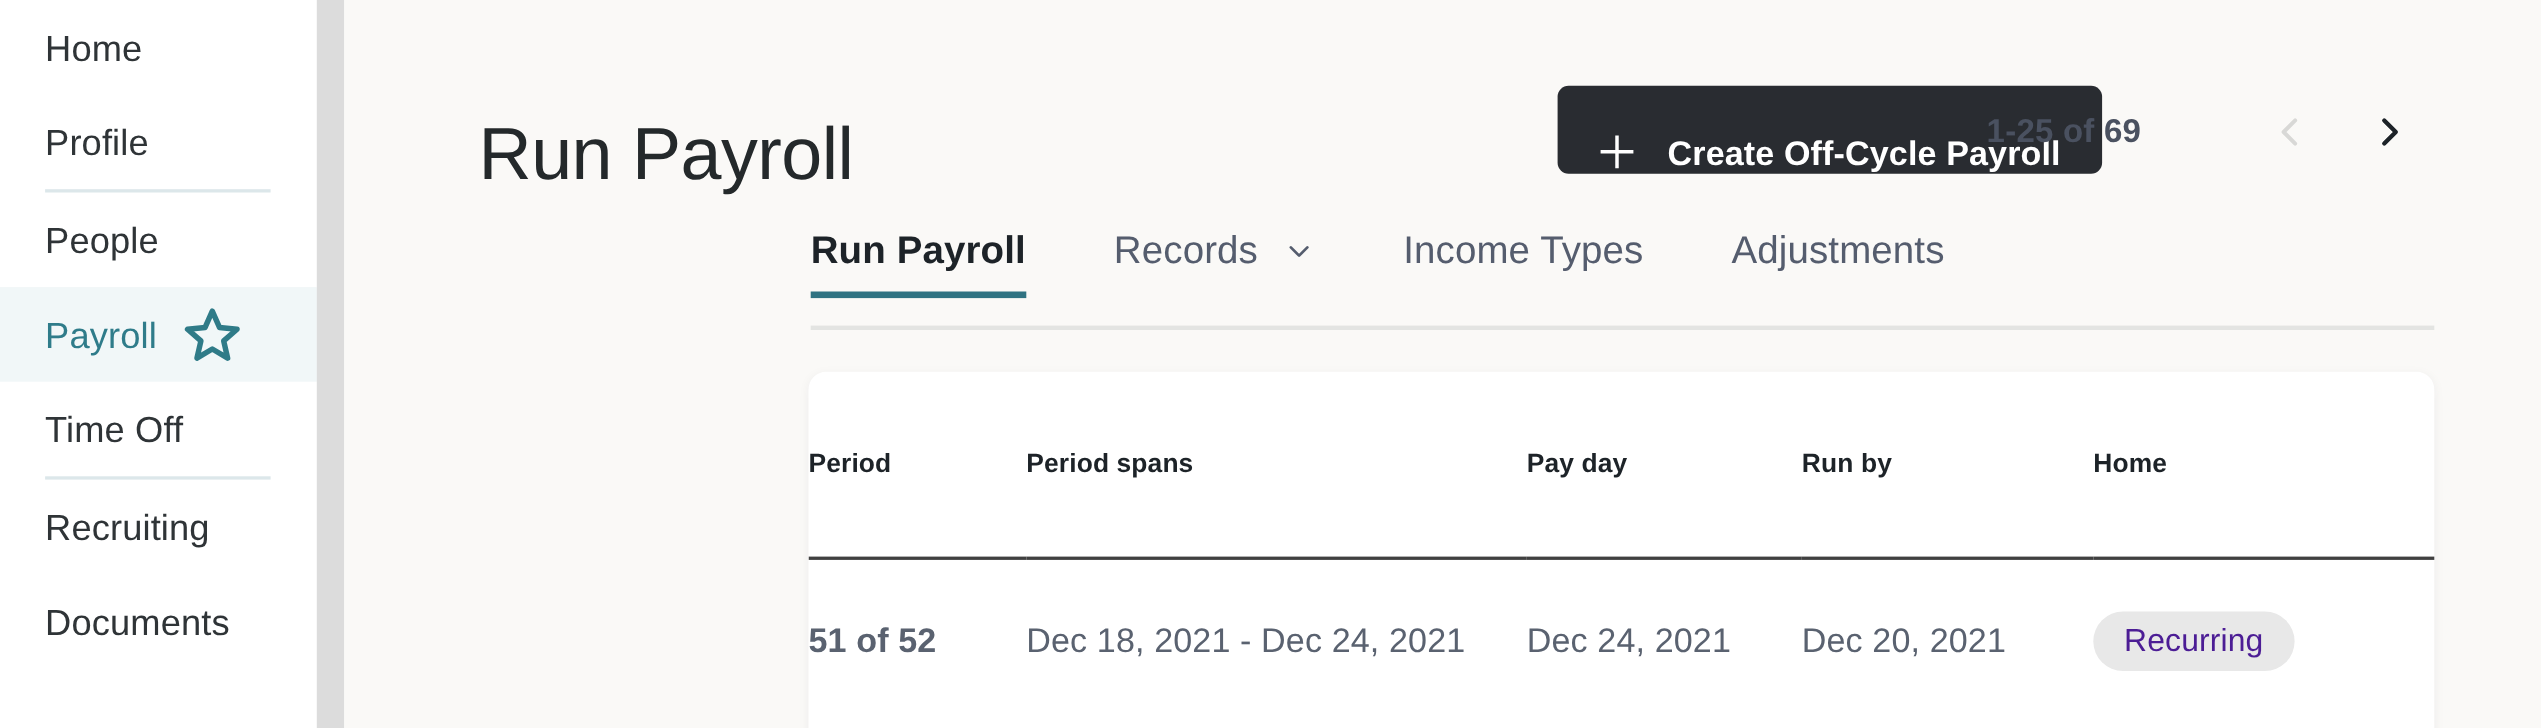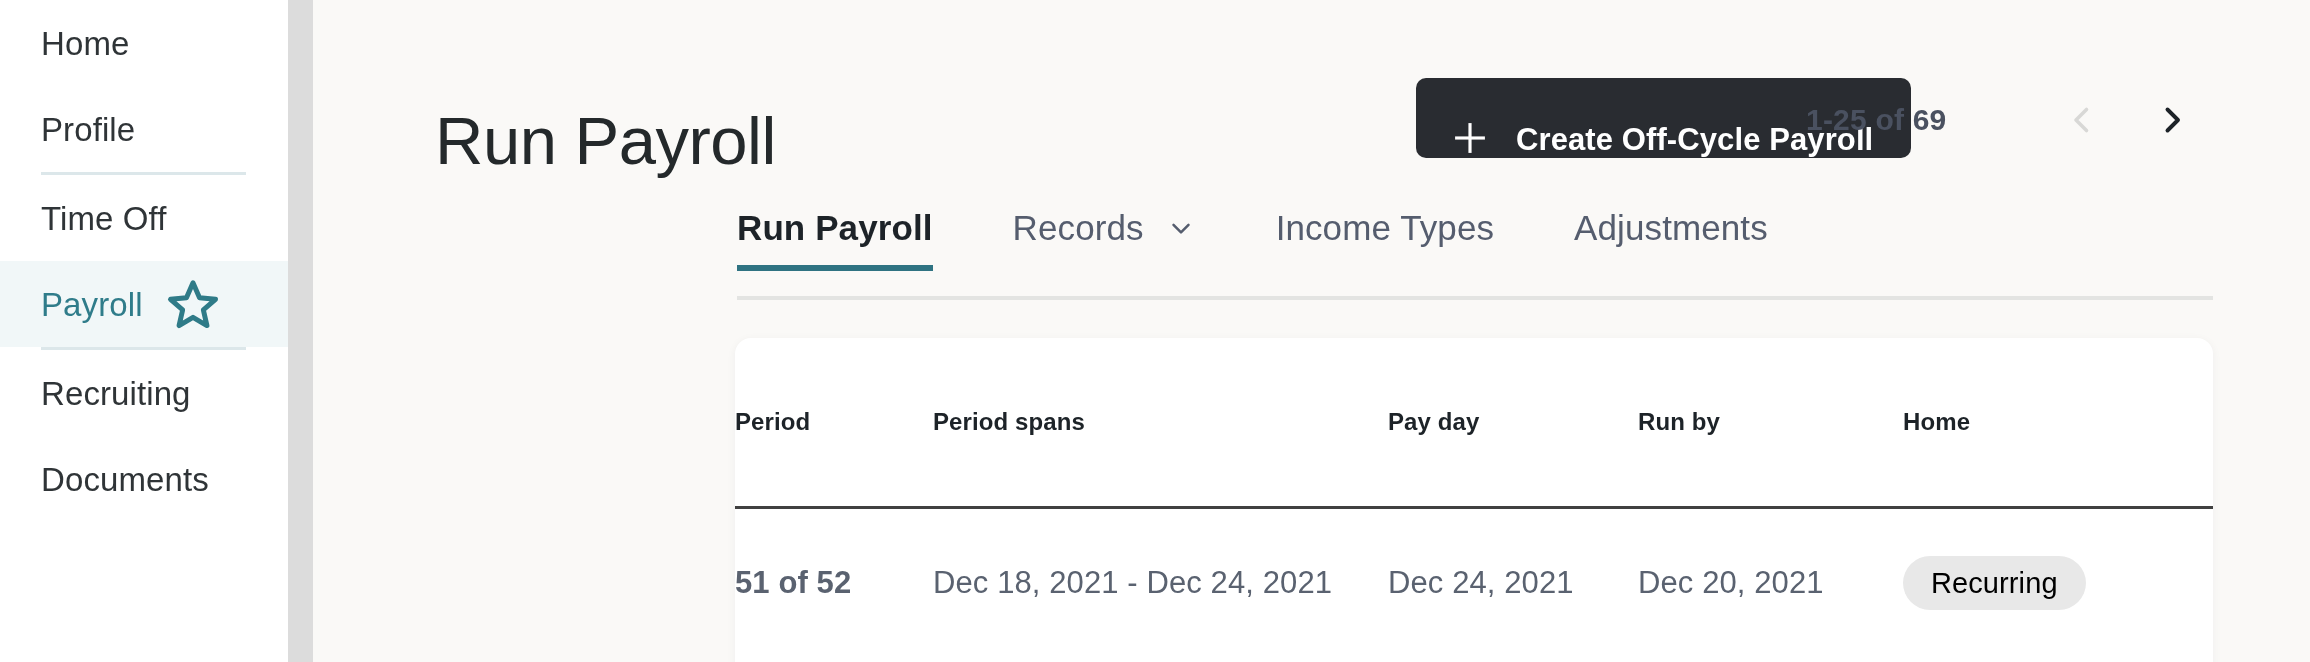--- a/index.html
+++ b/index.html
@@ -287,21 +287,21 @@
     height: 54px;
     border-radius: 27px;
     font-size: 29px;
     letter-spacing: 0.1px;
     box-sizing: border-box;
     white-space: nowrap;
   }
   .pill-recurring {
     padding: 0 28px;
     background: #e8e8e8;
-    color: #000000;
+    color: #4c1d95;
   }
   .state-cell-inner {
     display: flex;
     align-items: center;
     gap: 0;
   }
 </style>
 </head>
 <body>
 
@@ -313,32 +313,35 @@
       <li class="nav-item">
         <span class="nav-label">Home</span>
       </li>
 
       <li class="nav-item">
         <span class="nav-label">Profile</span>
       </li>
 
       <div class="nav-divider"></div>
 
-
-      <li class="nav-item">
-        <span class="nav-label">Time Off</span>
+      <li class="nav-item">
+        <span class="nav-label">People</span>
       </li>
 
       <li class="nav-item active">
         <span class="nav-label">Payroll</span>
         <span class="fav-star">
           <svg width="56" height="54" viewBox="0 0 24 24" fill="none" stroke="#2f7b88" stroke-width="2.2" stroke-linejoin="round">
             <polygon points="12,2.6 14.9,9.2 22,9.9 16.6,14.6 18.2,21.6 12,17.9 5.8,21.6 7.4,14.6 2,9.9 9.1,9.2"></polygon>
           </svg>
         </span>
+      </li>
+
+      <li class="nav-item">
+        <span class="nav-label">Time Off</span>
       </li>
 
       <div class="nav-divider"></div>
 
       <li class="nav-item">
         <span class="nav-label">Recruiting</span>
       </li>
 
       <li class="nav-item">
         <span class="nav-label">Documents</span>

